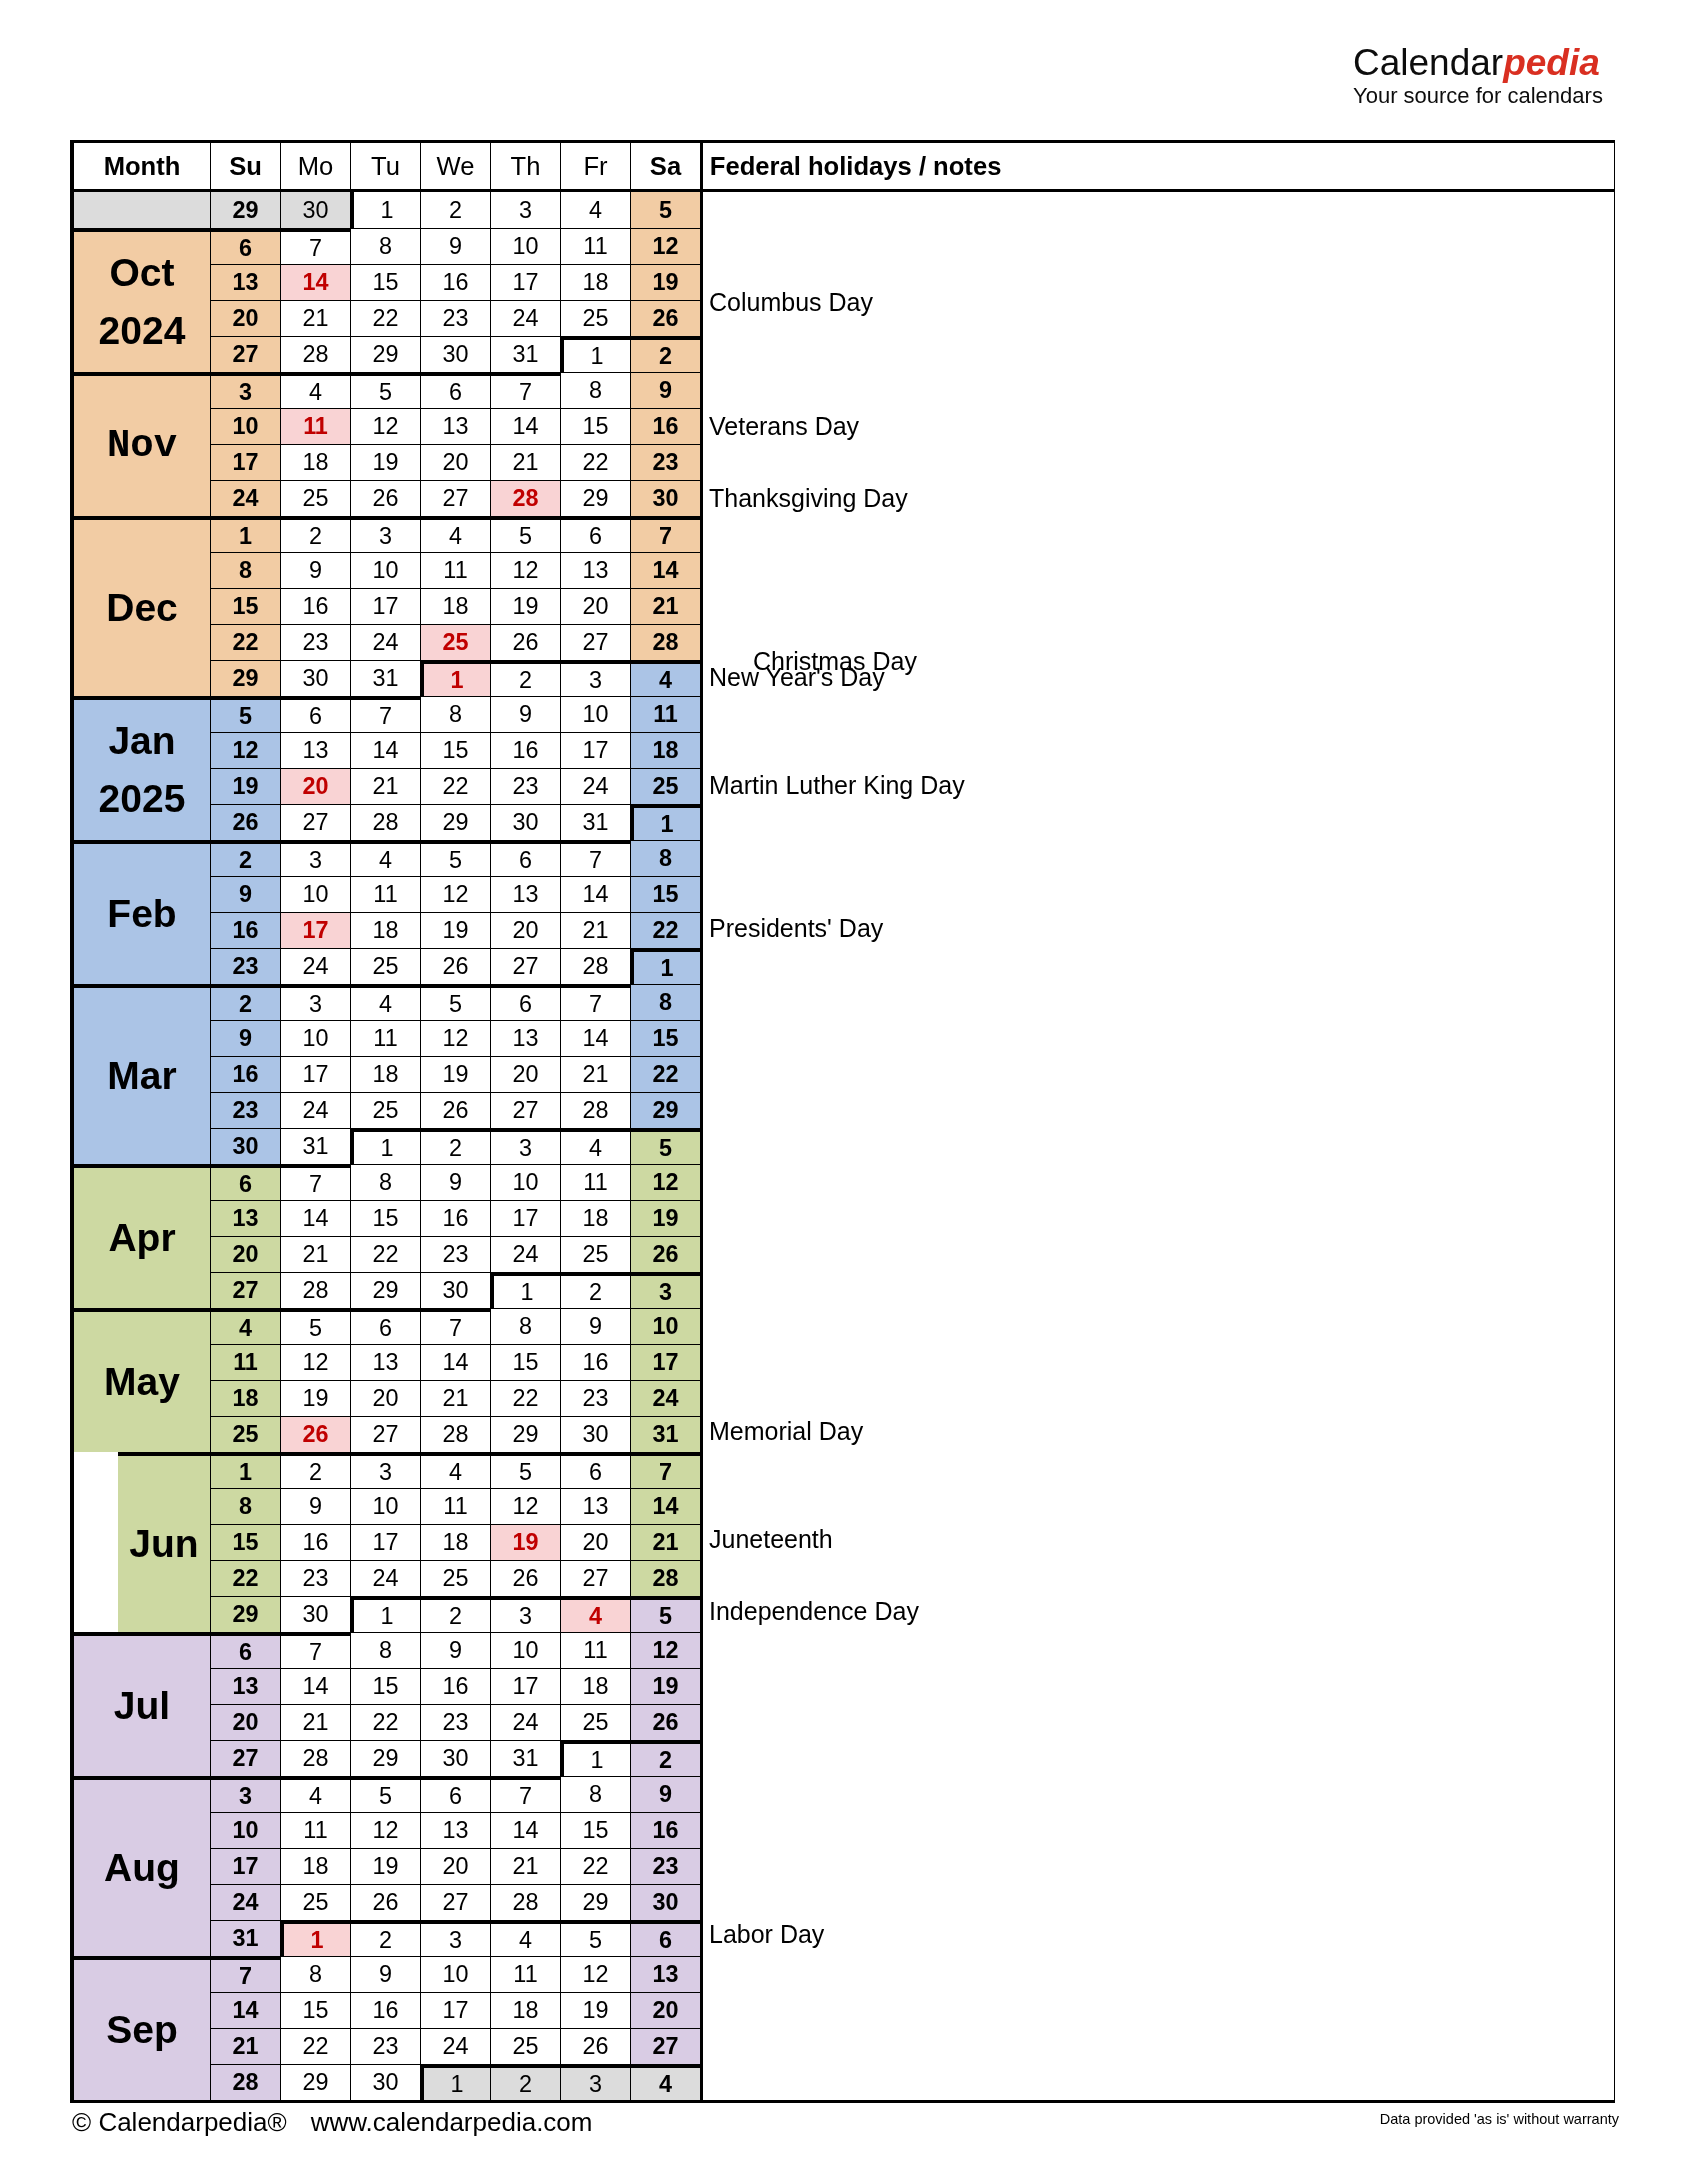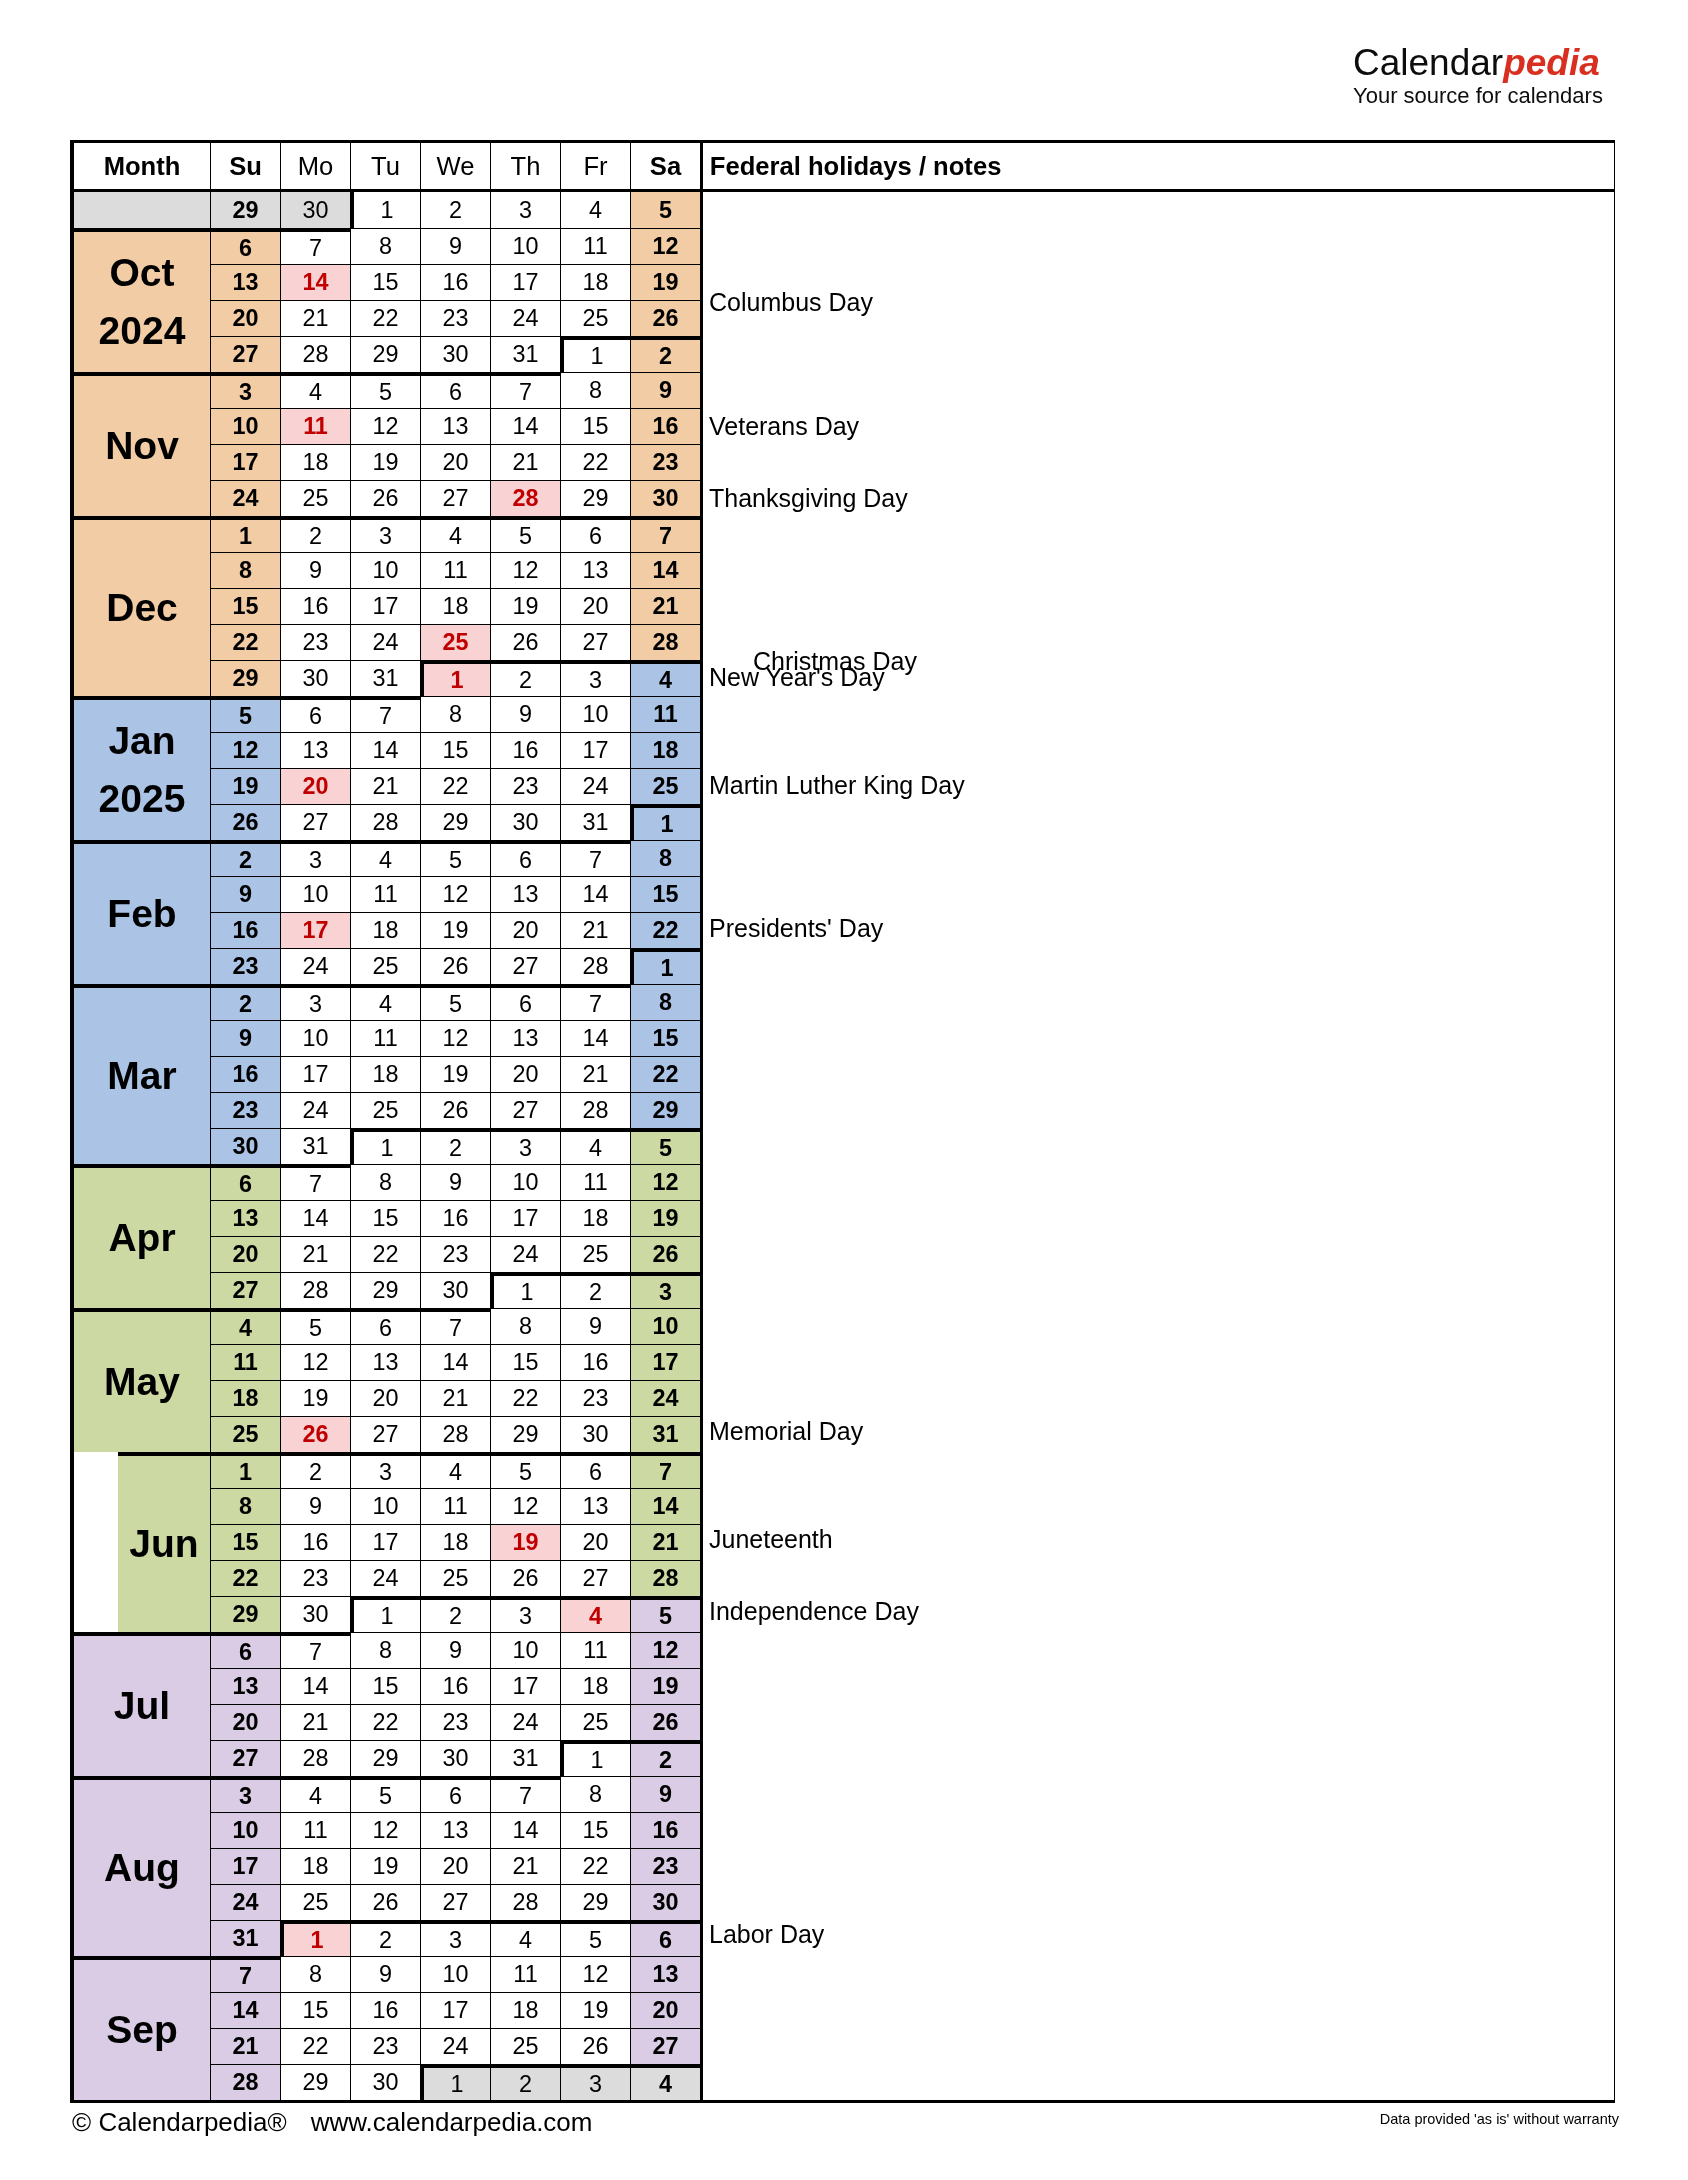--- a/index.html
+++ b/index.html
@@ -93,21 +93,21 @@
         <div class="cell day" style="background: rgb(255, 255, 255); grid-area: 5 / 6;">24</div>
         <div class="cell day" style="background: rgb(255, 255, 255); grid-area: 5 / 7;">25</div>
         <div class="cell day wk" style="background: rgb(242, 204, 164); grid-area: 5 / 8;">26</div>
         <div class="cell day wk" style="background: rgb(242, 204, 164); grid-area: 6 / 2;">27</div>
         <div class="cell day" style="background: rgb(255, 255, 255); grid-area: 6 / 3;">28</div>
         <div class="cell day" style="background: rgb(255, 255, 255); grid-area: 6 / 4;">29</div>
         <div class="cell day" style="background: rgb(255, 255, 255); grid-area: 6 / 5;">30</div>
         <div class="cell day" style="background: rgb(255, 255, 255); grid-area: 6 / 6;">31</div>
         <div class="cell day tt tl" style="background: rgb(255, 255, 255); grid-area: 6 / 7;">1</div>
         <div class="cell day wk tt" style="background: rgb(242, 204, 164); grid-area: 6 / 8;">2</div>
-        <div class="cell month-cell" style="background: rgb(242, 204, 164); grid-area: 7 / 1 / span 4;">
+        <div class="cell month-cell" style="background: rgb(242, 204, 164); grid-area: 7 / 1 / span 4; font-family: Liberation Mono, monospace;">
           <div class="month-line">Nov</div>
         </div>
         <div class="cell day wk tt" style="background: rgb(242, 204, 164); grid-area: 7 / 2;">3</div>
         <div class="cell day tt" style="background: rgb(255, 255, 255); grid-area: 7 / 3;">4</div>
         <div class="cell day tt" style="background: rgb(255, 255, 255); grid-area: 7 / 4;">5</div>
         <div class="cell day tt" style="background: rgb(255, 255, 255); grid-area: 7 / 5;">6</div>
         <div class="cell day tt" style="background: rgb(255, 255, 255); grid-area: 7 / 6;">7</div>
         <div class="cell day" style="background: rgb(255, 255, 255); grid-area: 7 / 7;">8</div>
         <div class="cell day wk" style="background: rgb(242, 204, 164); grid-area: 7 / 8;">9</div>
         <div class="cell day wk" style="background: rgb(242, 204, 164); grid-area: 8 / 2;">10</div>

